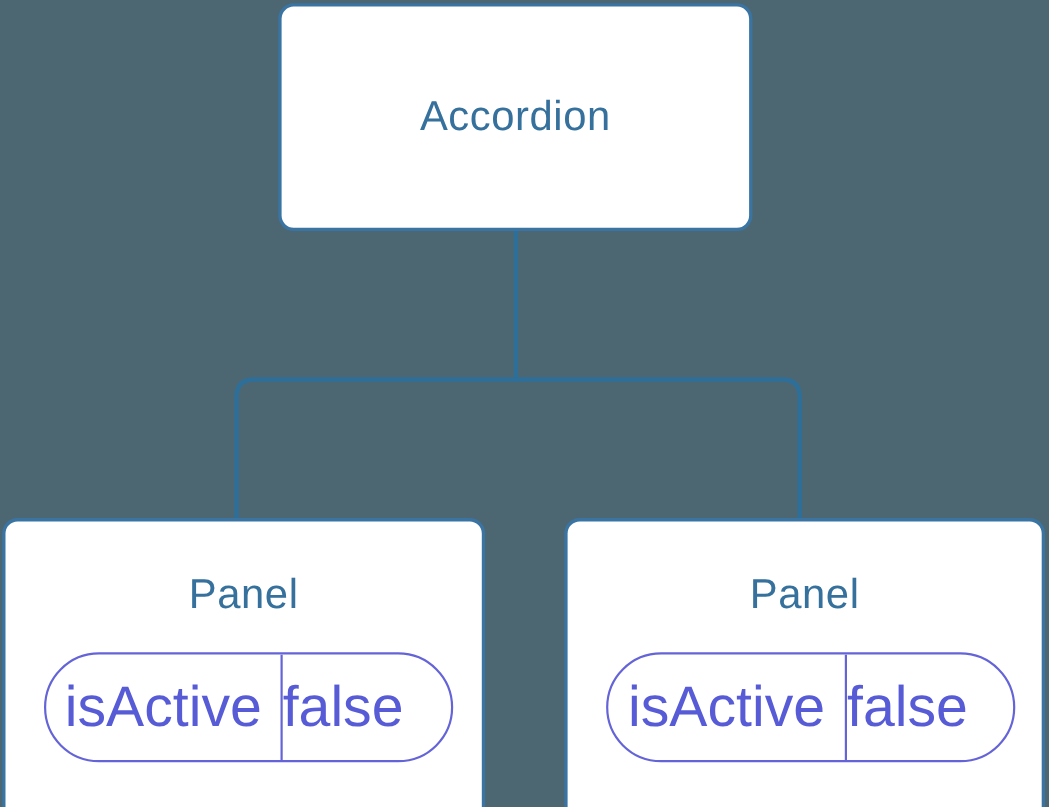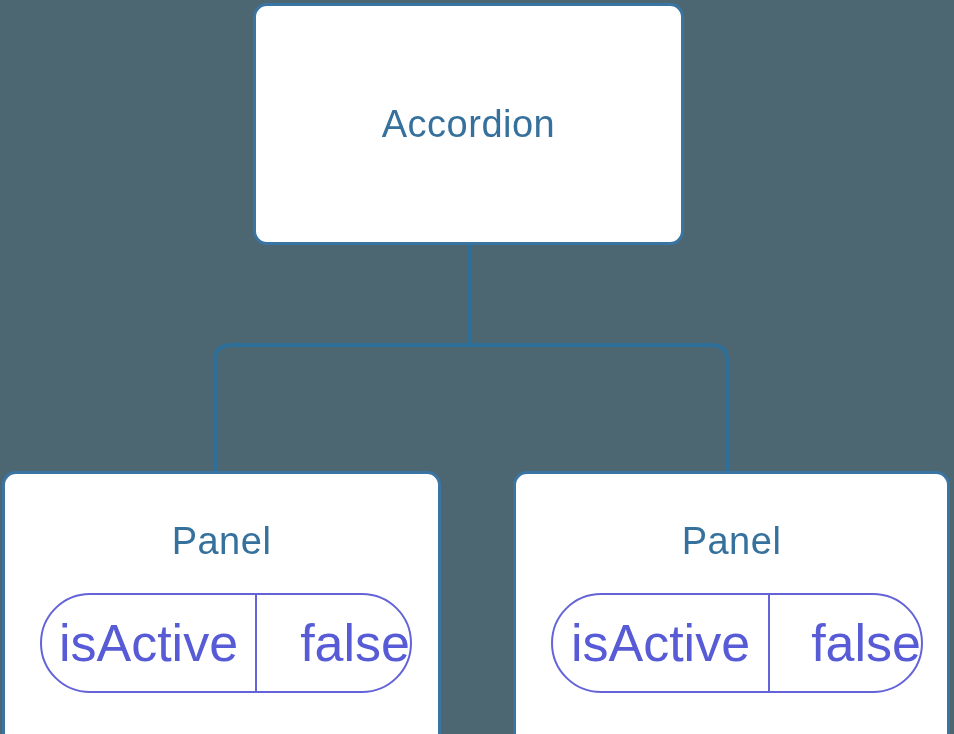--- a/index.html
+++ b/index.html
@@ -31,21 +31,21 @@
     position: absolute;
     box-sizing: border-box;
     background: var(--node-fill, #ffffff);
     border: 3px solid var(--node-border, #3a74a3);
     border-radius: 14px;
   }
   .node-root {
     left: 253px;
     top: 3px;
     width: 431px;
-    height: 242px;
+    height: 207px;
     display: flex;
     align-items: center;
     justify-content: center;
   }
   .node-title {
     color: var(--node-text, #35719c);
     font-size: 38px;
     font-weight: 500;
     letter-spacing: 0.5px;
   }
@@ -88,21 +88,21 @@
     width: 213px;
     border-right: 2.5px solid var(--prop-border, #6464d8);
     display: flex;
     align-items: center;
     justify-content: center;
   }
   .prop-value-cell {
     flex: 1;
     display: flex;
     align-items: center;
-    justify-content: flex-end;
+    justify-content: flex-start;
   }
   .prop-text {
     color: var(--prop-text, #575cd6);
     font-size: 52px;
     font-weight: 400;
   }
 </style>
 </head>
 <body>
 

